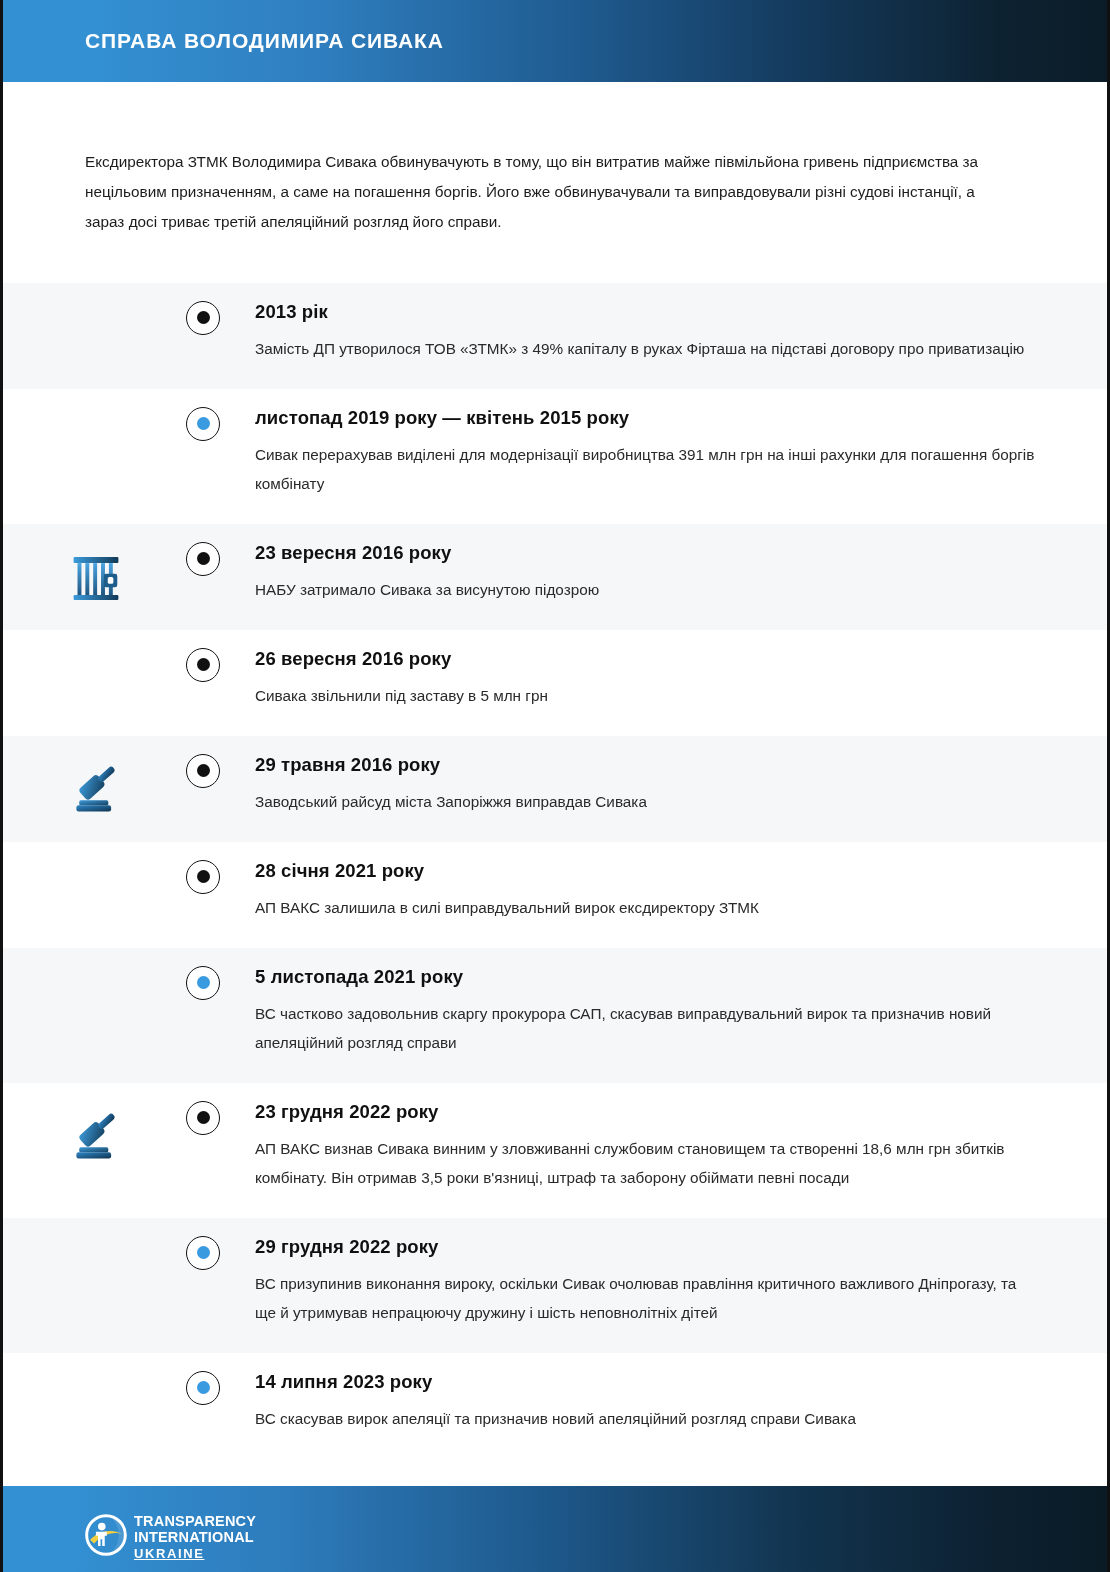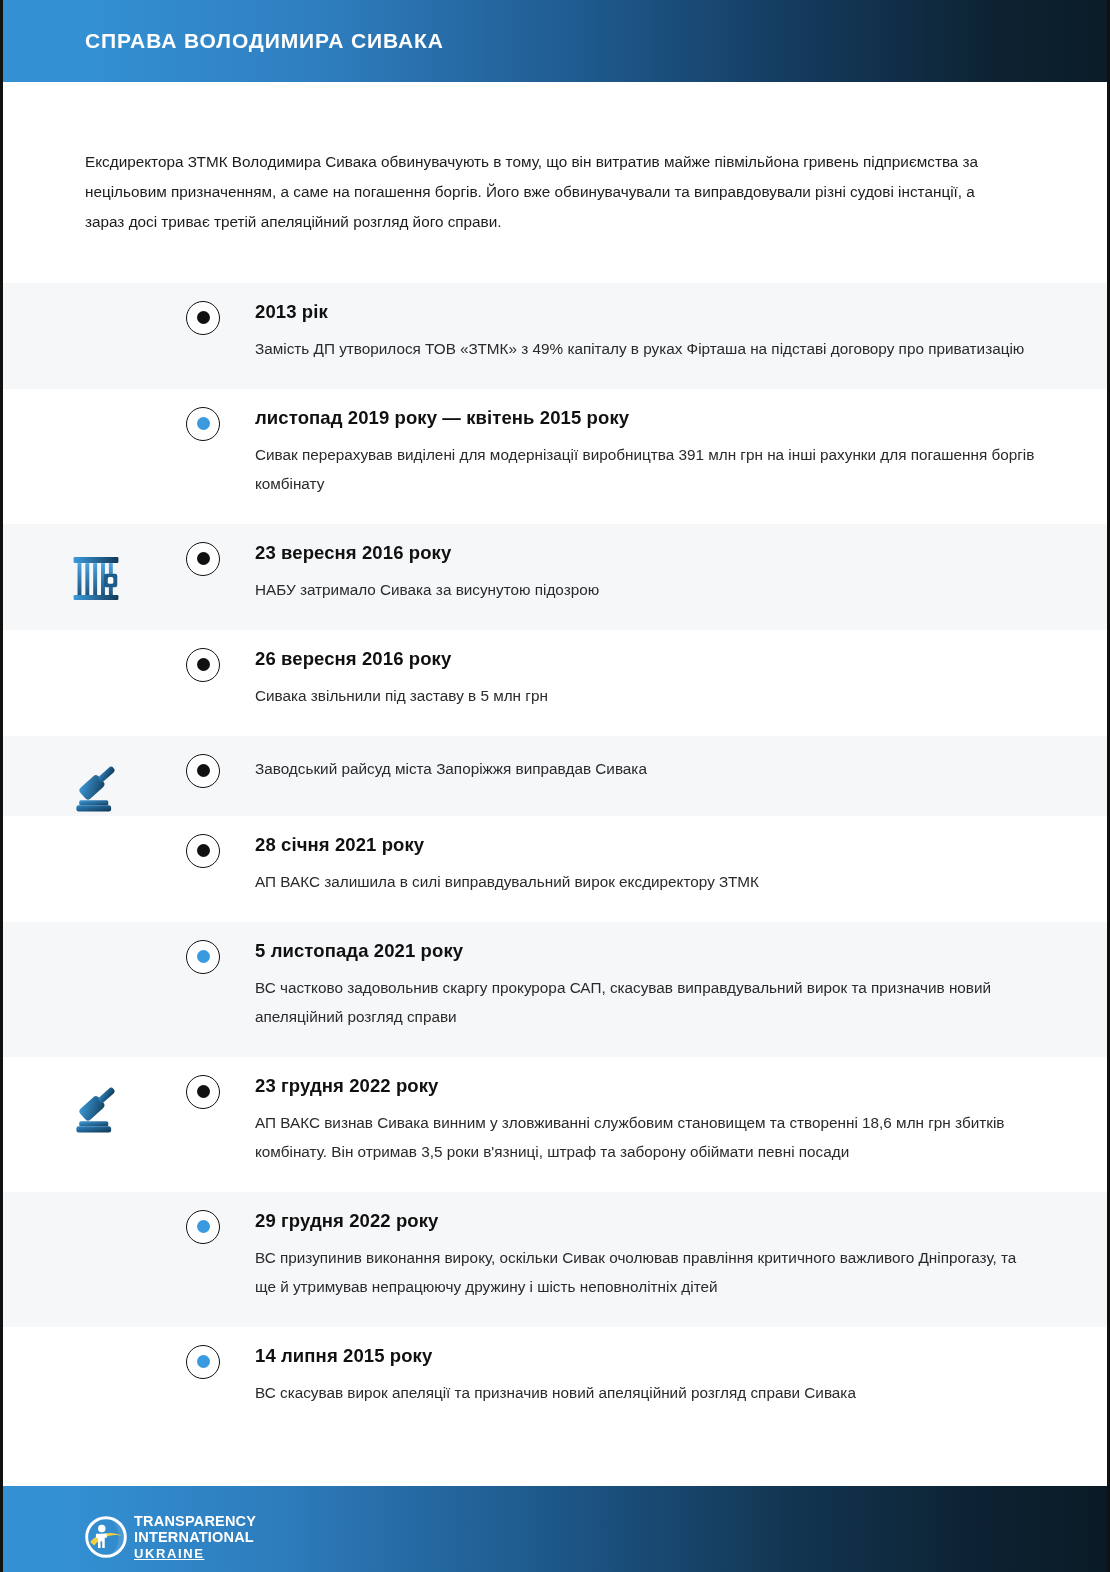--- a/index.html
+++ b/index.html
@@ -168,21 +168,21 @@
     right: 0;
     bottom: 0;
     height: 86px;
     background: linear-gradient(90deg, #3390d2 0%, #3390d2 6%, #2d7bbb 26%, #1d5789 50%, #12344f 72%, #0c2030 90%, #0a1b26 100%);
     display: flex;
     align-items: center;
   }
   .footer-logo {
     margin-left: 82px;
     display: flex;
-    align-items: center;
+    align-items: flex-start;
     margin-top: 16px;
   }
   .footer-mark {
     width: 42px;
     height: 42px;
     flex: 0 0 42px;
   }
   .footer-mark svg { display: block; width: 100%; height: 100%; }
   .footer-words {
     margin-left: 7px;
@@ -319,20 +319,21 @@
                 <rect x="15" y="81" width="62" height="11" rx="4" fill="url(#gG2)"></rect>
               </svg>
             </span>
           </div>
           <div class="tl-dot-col">
             <span class="tl-dot">
               <i></i>
             </span>
           </div>
           <div class="tl-body">
+            <div class="tl-date">29 травня 2016 року</div>
             <p class="tl-desc">Заводський райсуд міста Запоріжжя виправдав Сивака</p>
           </div>
         </div>
         <div class="tl-item">
           <div class="tl-icon-col"></div>
           <div class="tl-dot-col">
             <span class="tl-dot">
               <i></i>
             </span>
           </div>
@@ -399,21 +400,21 @@
           </div>
         </div>
         <div class="tl-item">
           <div class="tl-icon-col"></div>
           <div class="tl-dot-col">
             <span class="tl-dot blue">
               <i></i>
             </span>
           </div>
           <div class="tl-body">
-            <div class="tl-date">14 липня 2015 року</div>
+            <div class="tl-date">14 липня 2023 року</div>
             <p class="tl-desc">ВС скасував вирок апеляції та призначив новий апеляційний розгляд справи Сивака</p>
           </div>
         </div>
       </div>
   </div>
 
   <div class="footer">
     <div class="footer-logo">
       <span class="footer-mark">
         <svg viewBox="0 0 100 100" xmlns="http://www.w3.org/2000/svg">

